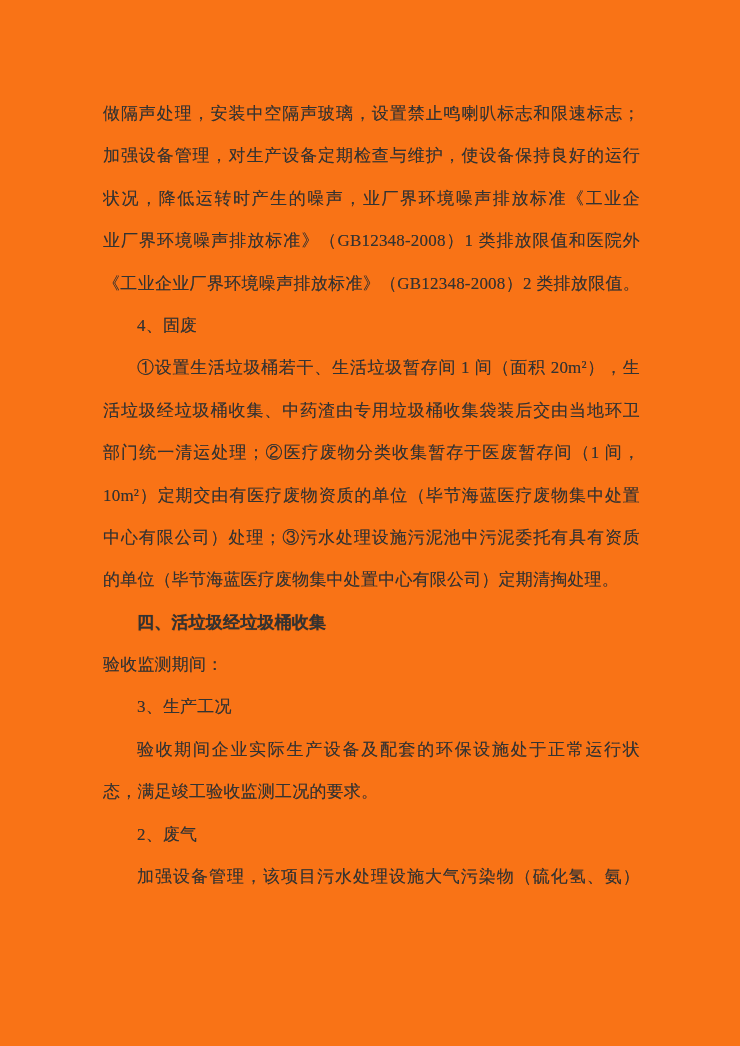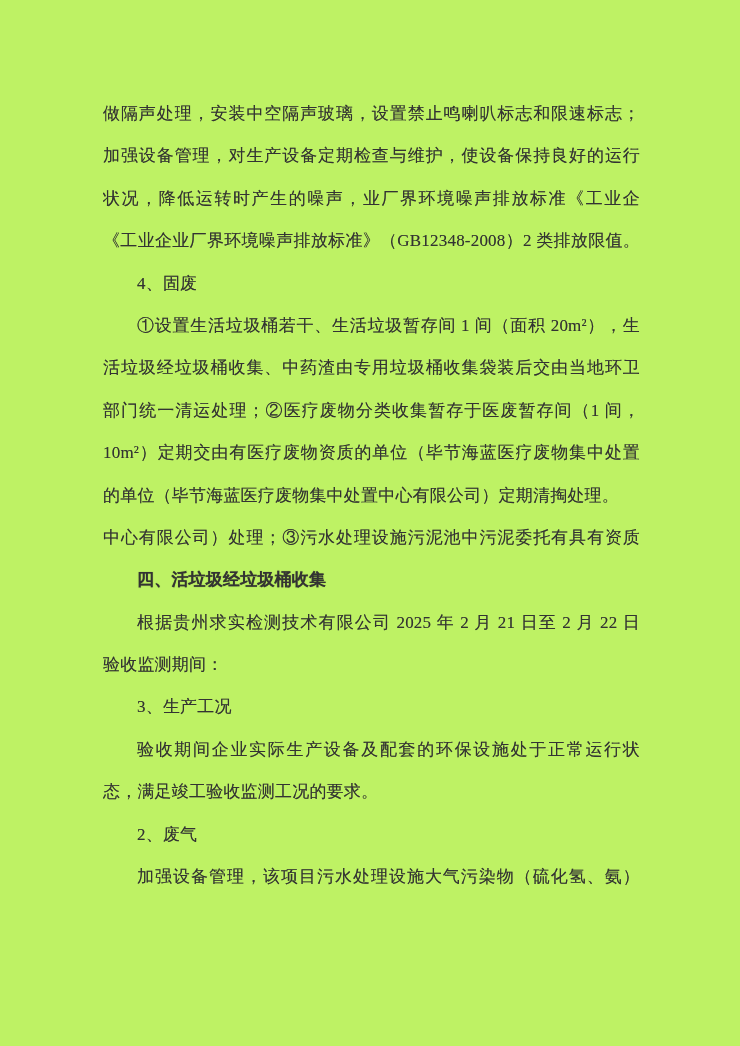--- a/index.html
+++ b/index.html
@@ -9,21 +9,21 @@
   body {
     width: 740px;
     height: 1046px;
     background: #ffffff;
     font-family: "Liberation Serif", "DejaVu Serif", serif;
   }
   .page {
     position: relative;
     width: 740px;
     height: 1046px;
-    background: #bef264;
+    background: #f97316;
     overflow: hidden;
   }
   .text-block {
     position: absolute;
     left: 103px;
     top: 93px;
     width: 537px;
     color: #333333;
     font-size: 17px;
     letter-spacing: 0.2px;
@@ -48,30 +48,30 @@
   }
 </style>
 </head>
 <body>
 
 <div class="page">
   <div class="text-block">
     <div class="line jf">做隔声处理，安装中空隔声玻璃，设置禁止鸣喇叭标志和限速标志；</div>
     <div class="line jf">加强设备管理，对生产设备定期检查与维护，使设备保持良好的运行</div>
     <div class="line jf">状况，降低运转时产生的噪声，业厂界环境噪声排放标准《工业企</div>
+    <div class="line jf">业厂界环境噪声排放标准》（GB12348-2008）1 类排放限值和医院外</div>
     <div class="line jf">《工业企业厂界环境噪声排放标准》（GB12348-2008）2 类排放限值。</div>
     <div class="line indent">4、固废</div>
     <div class="line jf indent">①设置生活垃圾桶若干、生活垃圾暂存间 1 间（面积 20m²），生</div>
     <div class="line jf">活垃圾经垃圾桶收集、中药渣由专用垃圾桶收集袋装后交由当地环卫</div>
     <div class="line jf">部门统一清运处理；②医疗废物分类收集暂存于医废暂存间（1 间，</div>
     <div class="line jf">10m²）定期交由有医疗废物资质的单位（毕节海蓝医疗废物集中处置</div>
+    <div class="line jf">中心有限公司）处理；③污水处理设施污泥池中污泥委托有具有资质</div>
     <div class="line">的单位（毕节海蓝医疗废物集中处置中心有限公司）定期清掏处理。</div>
-    <div class="line jf">中心有限公司）处理；③污水处理设施污泥池中污泥委托有具有资质</div>
     <div class="line indent bold">四、活垃圾经垃圾桶收集</div>
-    <div class="line jf indent">根据贵州求实检测技术有限公司 2025 年 2 月 21 日至 2 月 22 日</div>
     <div class="line">验收监测期间：</div>
     <div class="line indent">3、生产工况</div>
     <div class="line jf indent">验收期间企业实际生产设备及配套的环保设施处于正常运行状</div>
     <div class="line">态，满足竣工验收监测工况的要求。</div>
     <div class="line indent">2、废气</div>
     <div class="line jf indent">加强设备管理，该项目污水处理设施大气污染物（硫化氢、氨）</div>
   </div>
 </div>
 
 </body></html>

